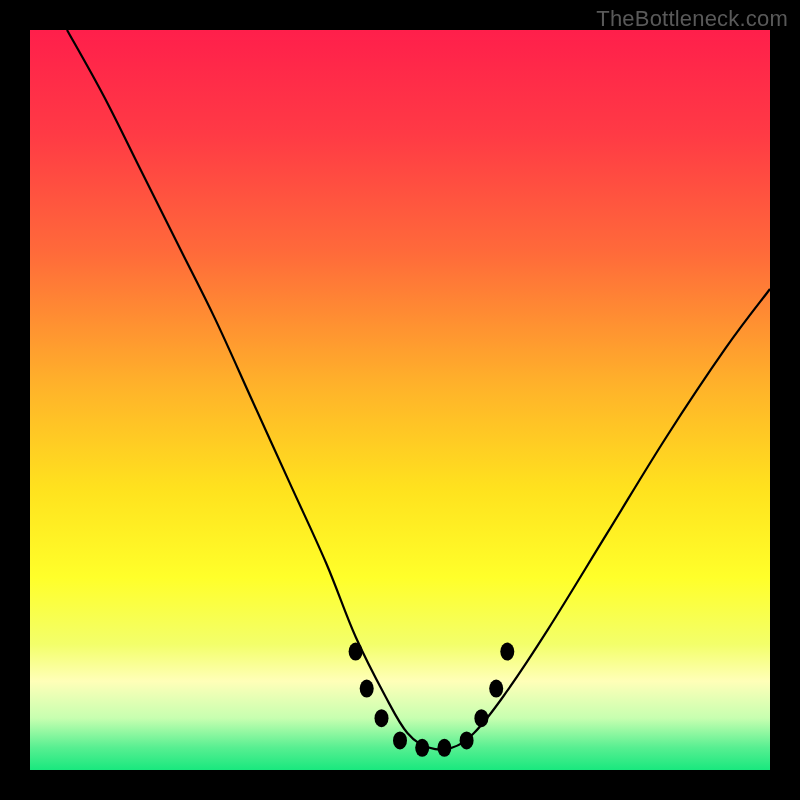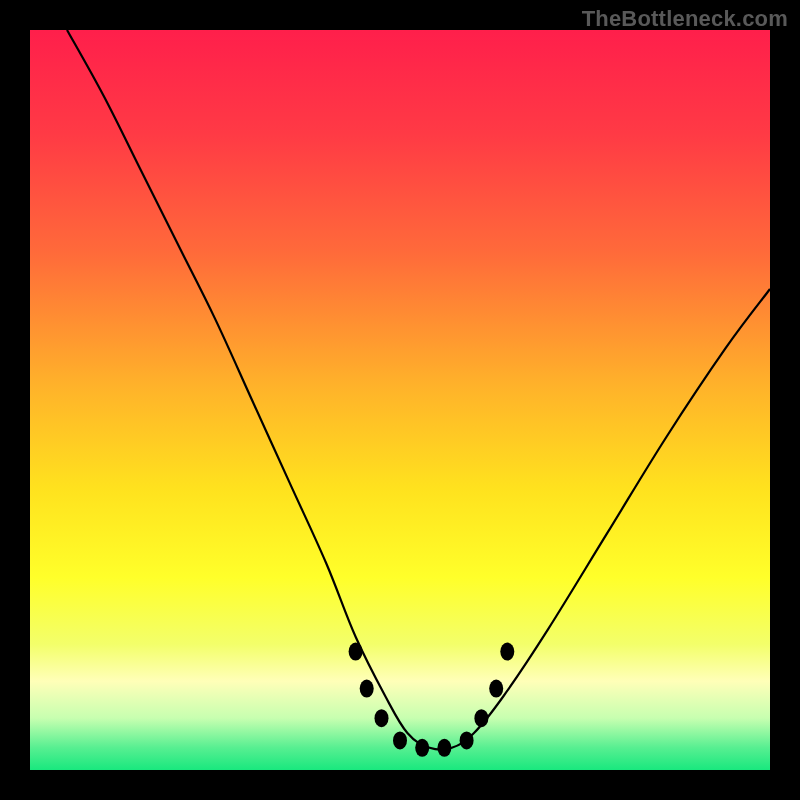--- a/index.html
+++ b/index.html
@@ -23,21 +23,21 @@
     top: 30px;
     width: 740px;
     height: 740px;
     
   }
   .watermark {
     position: absolute;
     top: 6px;
     right: 12px;
     font-size: 22px;
-    font-weight: 700;
+    font-weight: 400;
     color: #595959;
     letter-spacing: 0.2px;
   }
   svg.curve {
     position: absolute;
     left: 0;
     top: 0;
     width: 740px;
     height: 740px;
     overflow: visible;

